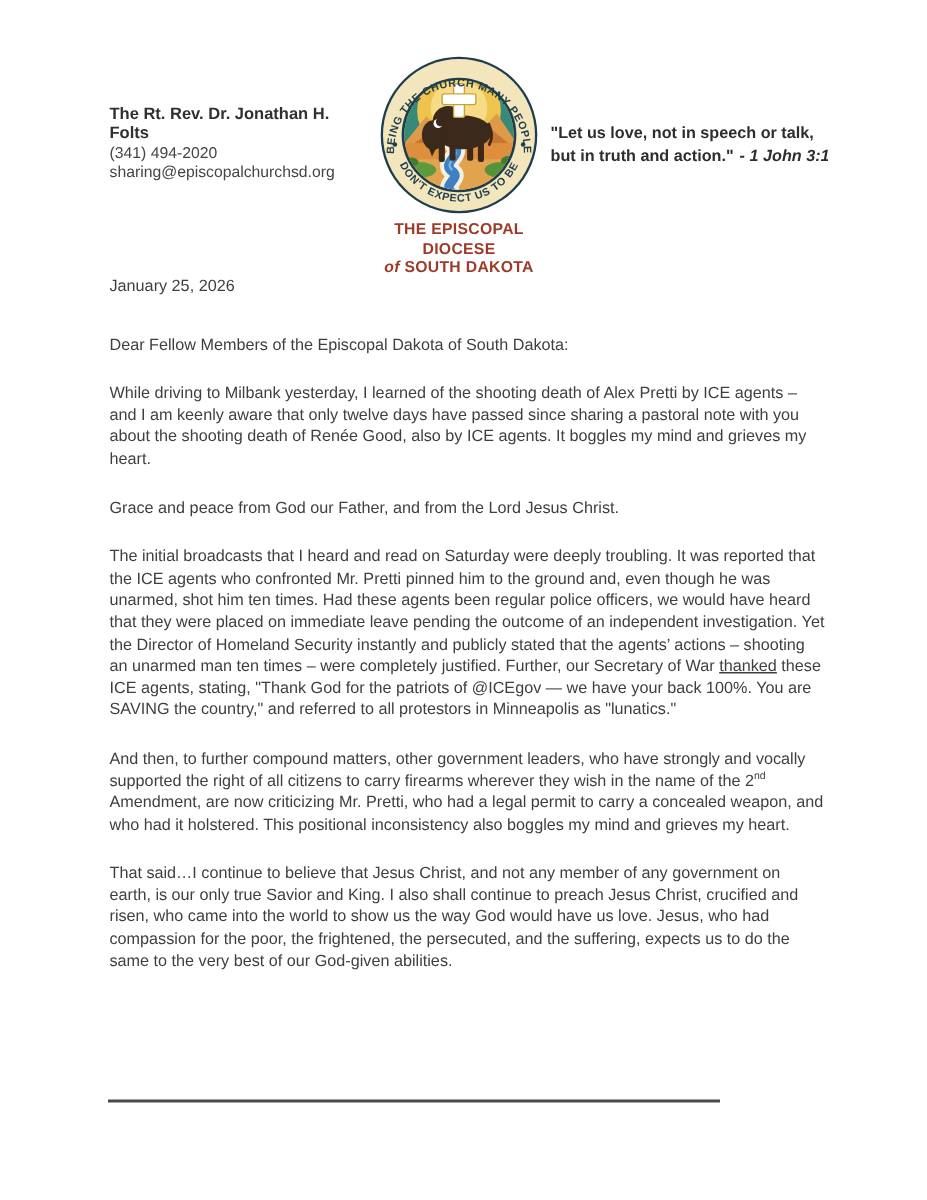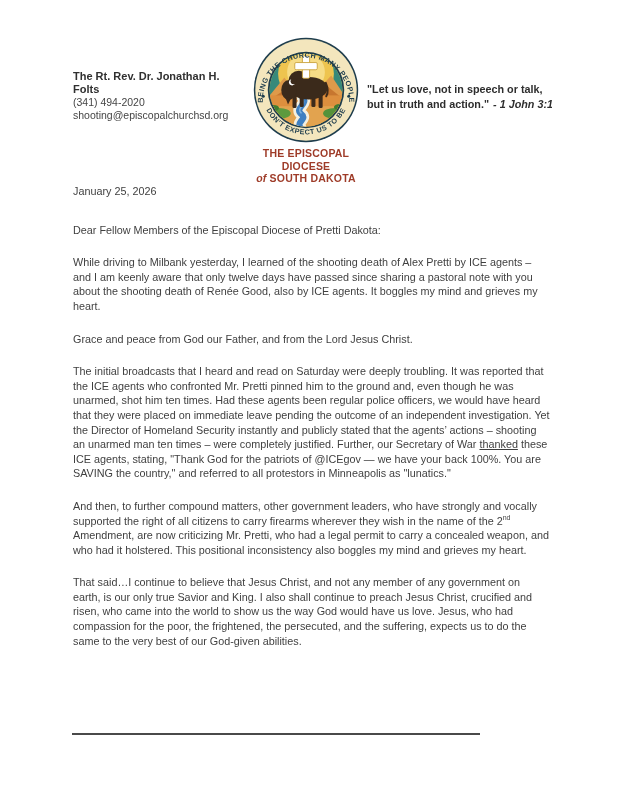--- a/index.html
+++ b/index.html
@@ -85,21 +85,21 @@
   }
 </style>
 </head>
 <body>
 
 <div class="page">
 
   <div class="contact">
     <div class="name">The Rt. Rev. Dr. Jonathan H. Folts</div>
     <div class="phone">(341) 494-2020</div>
-    <div class="email">shooting@episcopalchurchsd.org</div>
+    <div class="email">sharing@episcopalchurchsd.org</div>
   </div>
 
   <div class="logo-block">
     <svg class="seal" width="108" height="108" viewBox="0 0 120 120">
       <defs>
         <clipPath id="sceneClip">
             <circle cx="60" cy="60" r="40.5"></circle>
           </clipPath>
         <path id="arcTop" d="M 12,72 A 48,48 0 1 1 108,72" fill="none"></path>
         <path id="arcBot" d="M 16,82 A 49,49 0 0 0 104,82" fill="none"></path>
@@ -168,21 +168,21 @@
     </div>
   </div>
 
   <div class="quote">
     <div>"Let us love, not in speech or talk,</div>
     <div><span>but in truth and action."</span><span class="ref">- 1 John 3:18</span></div>
   </div>
 
   <div class="letter">
     <div class="date">January 25, 2026</div>
-    <div class="salutation">Dear Fellow Members of the Episcopal Diocese of Pretti Dakota:</div>
+    <div class="salutation">Dear Fellow Members of the Episcopal Dakota of South Dakota:</div>
     <div>
         <p class="para"><span>While driving to Milbank yesterday, I learned of the shooting death of Alex Pretti by ICE agents – and I am keenly aware that only twelve days have passed since sharing a pastoral note with you about the shooting death of Renée Good, also by ICE agents. It boggles my mind and grieves my heart.</span></p>
         <p class="para"><span>Grace and peace from God our Father, and from the Lord Jesus Christ.</span></p>
         <p class="para"><span>The initial broadcasts that I heard and read on Saturday were deeply troubling. It was reported that the ICE agents who confronted Mr. Pretti pinned him to the ground and, even though he was unarmed, shot him ten times. Had these agents been regular police officers, we would have heard that they were placed on immediate leave pending the outcome of an independent investigation. Yet the Director of Homeland Security instantly and publicly stated that the agents’ actions – shooting an unarmed man ten times – were completely justified. Further, our Secretary of War </span><span class="u">thanked</span><span> these ICE agents, stating, "Thank God for the patriots of @ICEgov — we have your back 100%. You are SAVING the country," and referred to all protestors in Minneapolis as "lunatics."</span></p>
         <p class="para"><span>And then, to further compound matters, other government leaders, who have strongly and vocally supported the right of all citizens to carry firearms wherever they wish in the name of the 2</span><sup>nd</sup><span> Amendment, are now criticizing Mr. Pretti, who had a legal permit to carry a concealed weapon, and who had it holstered. This positional inconsistency also boggles my mind and grieves my heart.</span></p>
         <p class="para"><span>That said…I continue to believe that Jesus Christ, and not any member of any government on earth, is our only true Savior and King. I also shall continue to preach Jesus Christ, crucified and risen, who came into the world to show us the way God would have us love. Jesus, who had compassion for the poor, the frightened, the persecuted, and the suffering, expects us to do the same to the very best of our God-given abilities.</span></p>
       </div>
   </div>
 
   <div class="footer-rule"></div>

